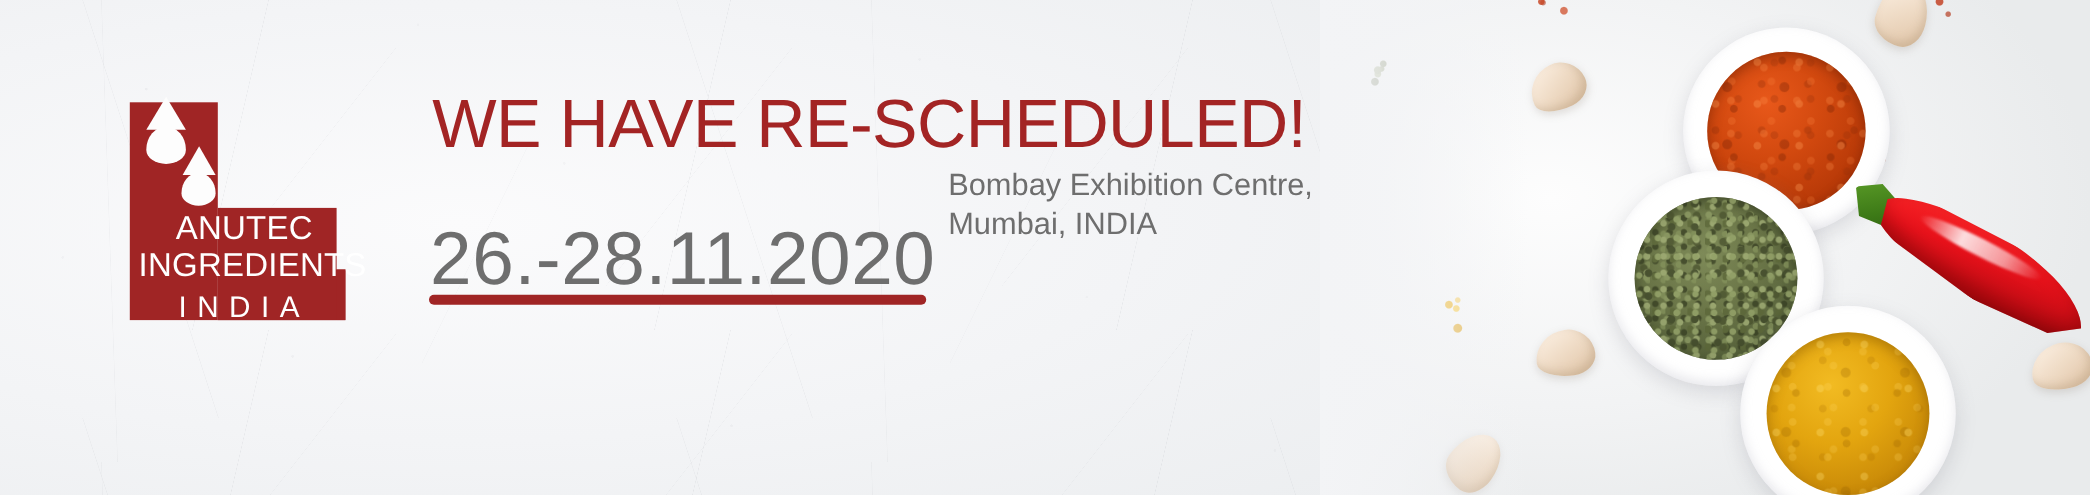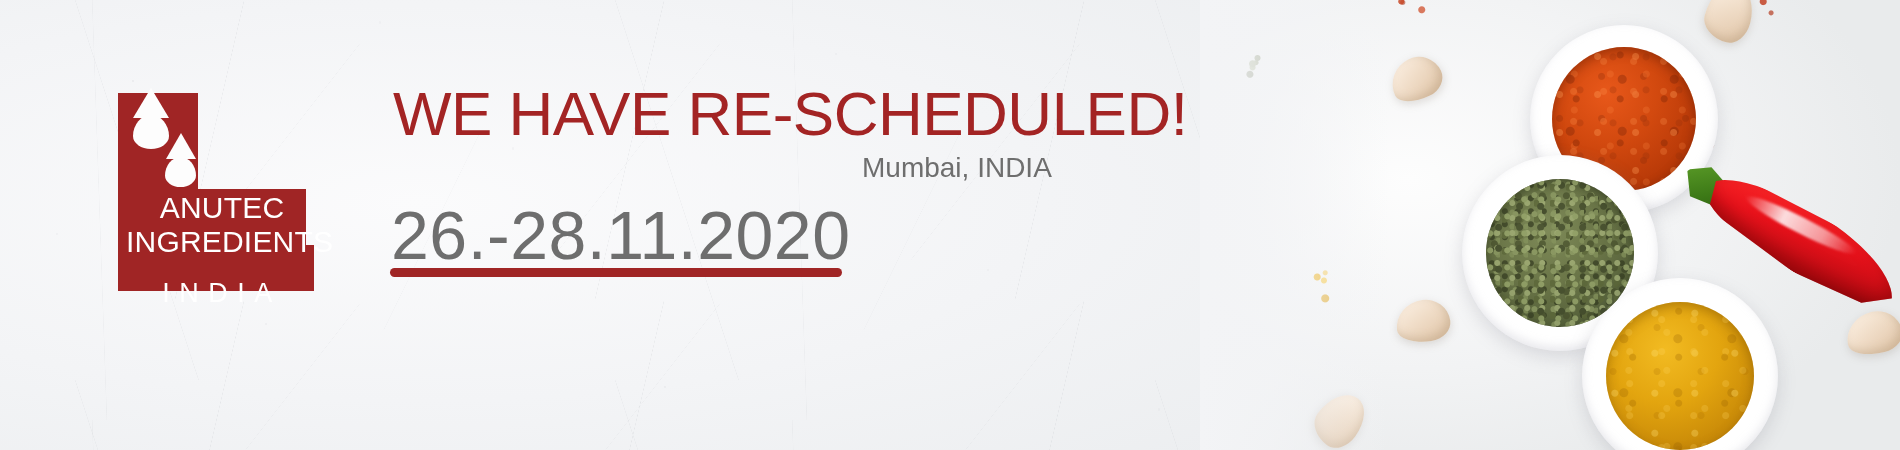--- a/index.html
+++ b/index.html
@@ -104,21 +104,21 @@
     font-weight: 400;
     letter-spacing: .2px;
     line-height: 34px;
     white-space: nowrap;
   }
   .logo-line3 {
     font-size: 27px;
     font-weight: 400;
     letter-spacing: 9.5px;
     line-height: 34px;
-    margin-top: 17px;
+    margin-top: 3px;
     white-space: nowrap;
   }
 
   
   .headline {
     position: absolute;
     left: 393px;
     top: 78px;
     font-size: 62px;
     font-weight: 400;
@@ -404,20 +404,21 @@
       <div class="logo-line2">INGREDIENTS</div>
       <div class="logo-line3">INDIA</div>
     </div>
   </div>
 
   <div class="headline">WE HAVE RE-SCHEDULED!</div>
   <div class="date">26.-28.11.2020</div>
   <div class="date-rule"></div>
 
   <div class="venue">
+    <div>Bombay Exhibition Centre,</div>
     <div>Mumbai, INDIA</div>
   </div>
 
   <div class="photo">
     <div class="photo-bg"></div>
 
     <div class="dust-green"></div>
     <div class="dust-red dust-red-1"></div>
     <div class="dust-red dust-red-2"></div>
     <div class="dust-red dust-red-3"></div>

